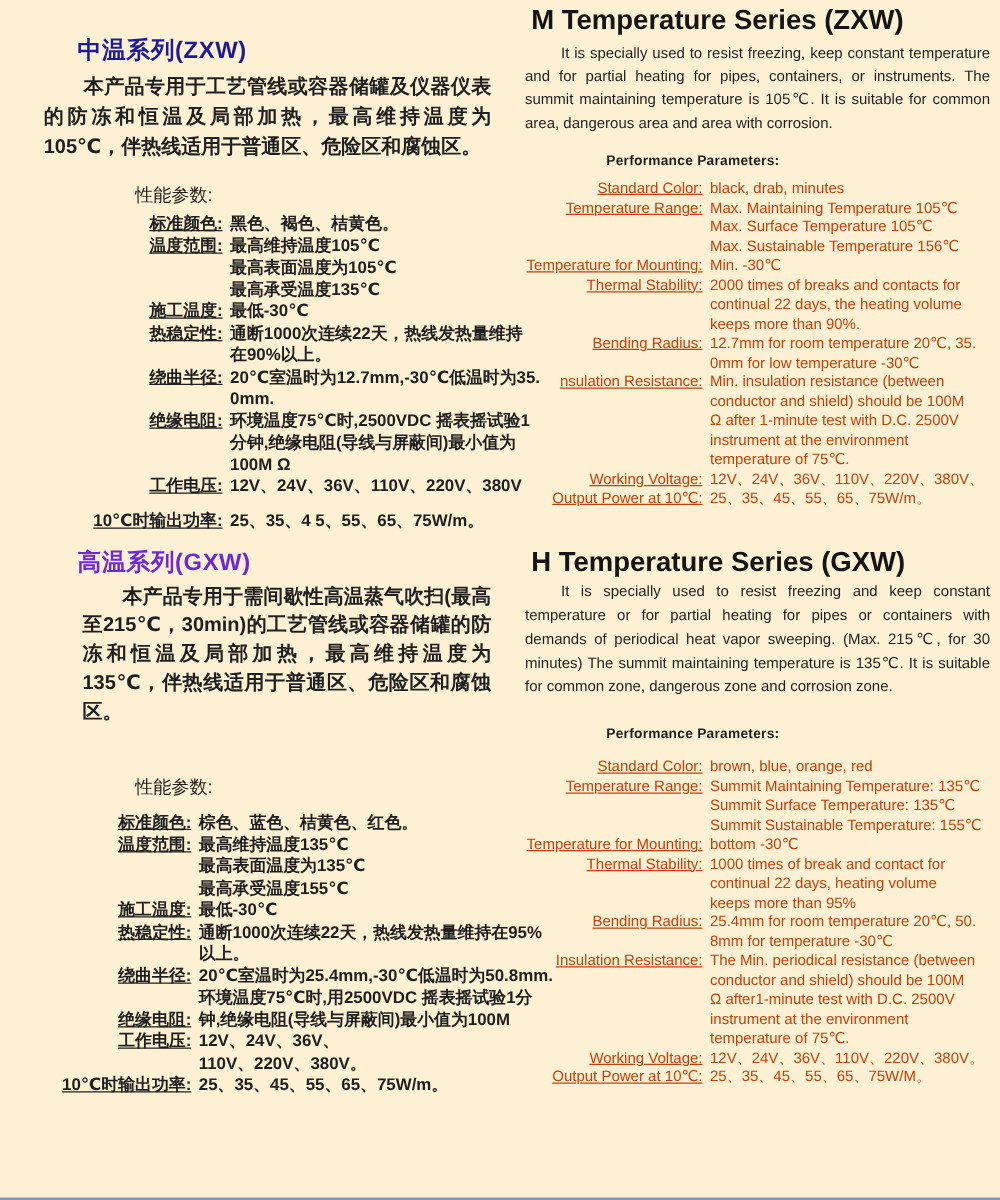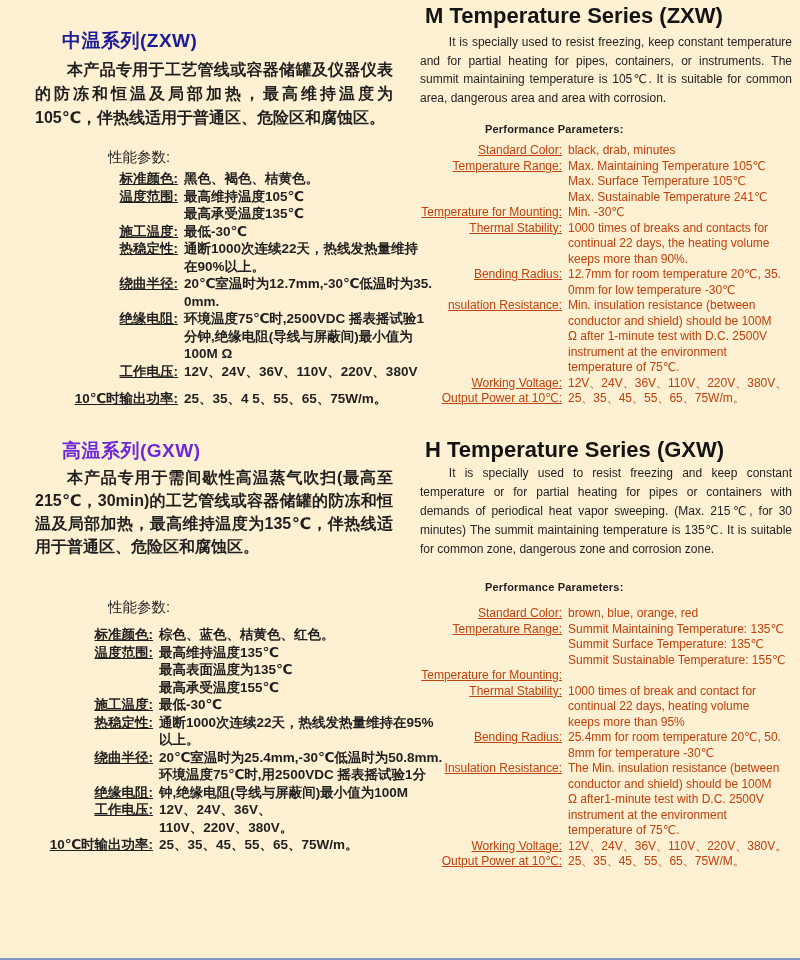--- a/index.html
+++ b/index.html
@@ -20,21 +20,21 @@
     margin:0 0 0 27px;font-size:19px;line-height:26px;font-weight:700;
     color:#1c1c99;letter-spacing:.5px;
   }
   .en-title{
     margin:0 0 0 5px;font-size:22px;line-height:24px;font-weight:700;color:#141414;
   }
   .cn-para{
     margin:4px 0 0 0;font-size:16px;line-height:24px;font-weight:600;
     text-indent:2em;text-align:justify;
   }
-  .blk-l2 .cn-para{line-height:23px;margin-top:2px;}
+  .blk-l2 .cn-para{line-height:23px;margin-top:2px;margin-left:31px;}
   .en-para{
     margin:5px 0 0 0;font-size:12px;line-height:18.5px;
     text-indent:2.4em;text-align:justify;
   }
   .blk-r2 .en-para{line-height:19px;margin-top:2px;}
   .cn-ph{
     margin:18px 0 0 73px;font-size:14.5px;line-height:18px;font-weight:400;
   }
   .blk-l2 .cn-ph{margin-top:40px;}
   .en-ph{
@@ -72,20 +72,21 @@
       <div class="prow">
         <div class="plabel">标准颜色:</div>
         <div class="pvalue">
           <div class="pline">黑色、褐色、桔黄色。</div>
         </div>
       </div>
       <div class="prow">
         <div class="plabel">温度范围:</div>
         <div class="pvalue">
           <div class="pline">最高维持温度105℃</div>
+          <div class="pline">最高表面温度为105℃</div>
           <div class="pline">最高承受温度135℃</div>
         </div>
       </div>
       <div class="prow">
         <div class="plabel">施工温度:</div>
         <div class="pvalue">
           <div class="pline">最低-30℃</div>
         </div>
       </div>
       <div class="prow">
@@ -134,33 +135,33 @@
         <div class="plabel">Standard Color:</div>
         <div class="pvalue">
           <div class="pline">black, drab, minutes</div>
         </div>
       </div>
       <div class="prow">
         <div class="plabel">Temperature Range:</div>
         <div class="pvalue">
           <div class="pline">Max. Maintaining Temperature 105℃</div>
           <div class="pline">Max. Surface Temperature 105℃</div>
-          <div class="pline">Max. Sustainable Temperature 241℃</div>
+          <div class="pline">Max. Sustainable Temperature 156℃</div>
         </div>
       </div>
       <div class="prow">
         <div class="plabel">Temperature for Mounting:</div>
         <div class="pvalue">
           <div class="pline">Min. -30℃</div>
         </div>
       </div>
       <div class="prow">
         <div class="plabel">Thermal Stability:</div>
         <div class="pvalue">
-          <div class="pline">1000 times of breaks and contacts for</div>
+          <div class="pline">2000 times of breaks and contacts for</div>
           <div class="pline">continual 22 days, the heating volume</div>
           <div class="pline">keeps more than 90%.</div>
         </div>
       </div>
       <div class="prow">
         <div class="plabel">Bending Radius:</div>
         <div class="pvalue">
           <div class="pline">12.7mm for room temperature 20℃, 35.</div>
           <div class="pline">0mm for low temperature -30℃</div>
         </div>
@@ -265,40 +266,43 @@
       <div class="prow">
         <div class="plabel">Temperature Range:</div>
         <div class="pvalue">
           <div class="pline">Summit Maintaining Temperature: 135℃</div>
           <div class="pline">Summit Surface Temperature: 135℃</div>
           <div class="pline">Summit Sustainable Temperature: 155℃</div>
         </div>
       </div>
       <div class="prow">
         <div class="plabel">Temperature for Mounting:</div>
+        <div class="pvalue">
+          <div class="pline">bottom -30℃</div>
+        </div>
       </div>
       <div class="prow">
         <div class="plabel">Thermal Stability:</div>
         <div class="pvalue">
           <div class="pline">1000 times of break and contact for</div>
           <div class="pline">continual 22 days, heating volume</div>
           <div class="pline">keeps more than 95%</div>
         </div>
       </div>
       <div class="prow">
         <div class="plabel">Bending Radius:</div>
         <div class="pvalue">
           <div class="pline">25.4mm for room temperature 20℃, 50.</div>
           <div class="pline">8mm for temperature -30℃</div>
         </div>
       </div>
       <div class="prow">
         <div class="plabel">Insulation Resistance:</div>
         <div class="pvalue">
-          <div class="pline">The Min. insulation resistance (between</div>
+          <div class="pline">The Min. periodical resistance (between</div>
           <div class="pline">conductor and shield) should be 100M</div>
           <div class="pline">Ω after1-minute test with D.C. 2500V</div>
           <div class="pline">instrument at the environment</div>
           <div class="pline">temperature of 75℃.</div>
         </div>
       </div>
       <div class="prow">
         <div class="plabel">Working Voltage:</div>
         <div class="pvalue">
           <div class="pline">12V、24V、36V、110V、220V、380V。</div>

